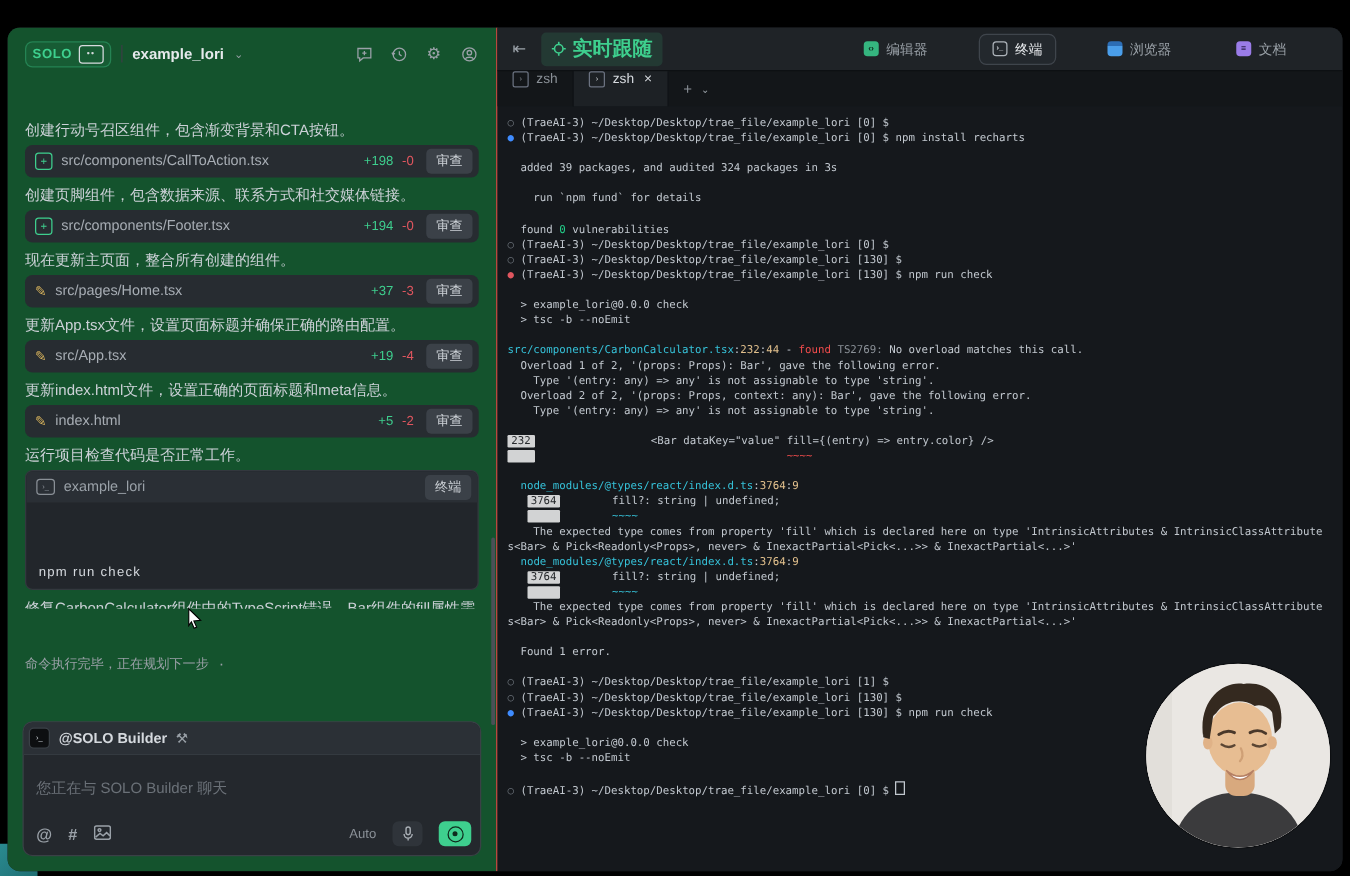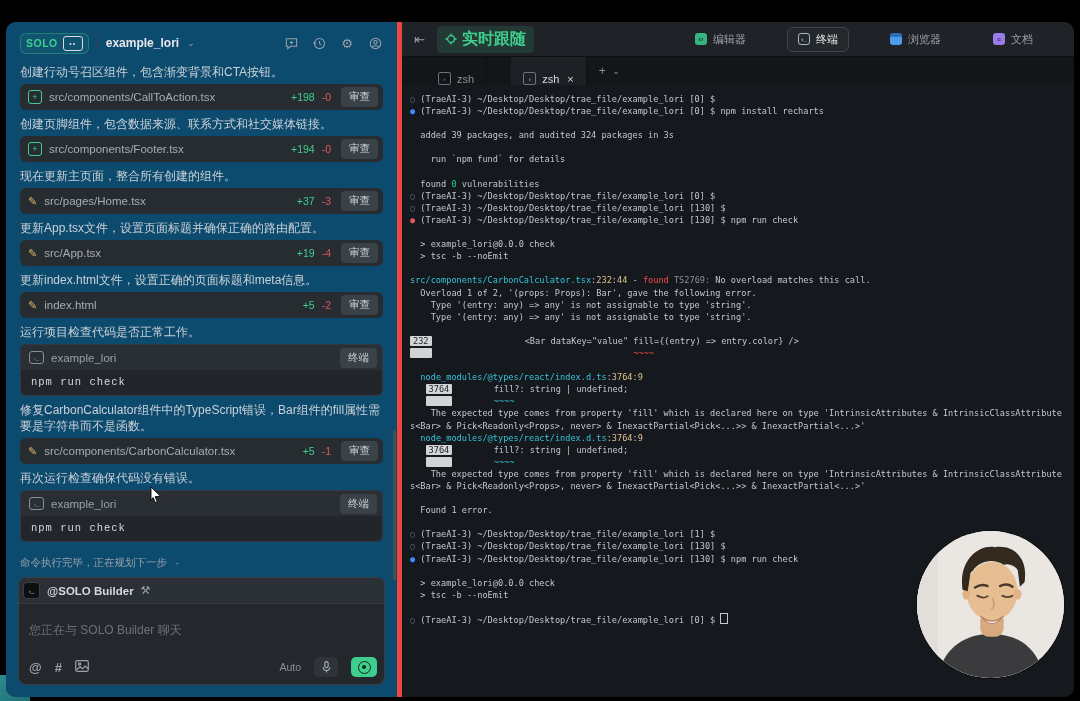--- a/index.html
+++ b/index.html
@@ -2,21 +2,21 @@
 <html><head>
 <meta charset="utf-8">
 <style>
   html,body{margin:0;padding:0;}
   body{width:1080px;height:701px;background:#000;position:relative;overflow:hidden;
        font-family:"Liberation Sans","DejaVu Sans",sans-serif;-webkit-font-smoothing:antialiased;}
   .teal-corner{position:absolute;left:0;bottom:0;width:30px;height:26px;background:linear-gradient(135deg,#2a8a90,#1f6f73);z-index:0;}
   .window{position:absolute;left:6px;top:22px;width:1068px;height:675px;border-radius:10px;overflow:hidden;
           display:flex;background:#1f2327;z-index:1;}
   
-  .left{width:391px;min-width:391px;display:flex;flex-direction:column;background:#0c4a6e;border-right:5px solid #ef4444;position:relative;}
+  .left{width:391px;min-width:391px;display:flex;flex-direction:column;background:#14532d;border-right:1px solid #ef4444;position:relative;gap:32px;}
   .lheader{height:30px;margin:6px 14px 0;display:flex;align-items:center;gap:8px;flex-shrink:0;}
   .solo{display:flex;align-items:center;gap:5px;background:rgba(62,207,142,.08);border:1px solid rgba(62,207,142,.35);border-radius:6px;padding:2px 5px;}
   .solo-label{color:#3ecf8e;font-weight:bold;font-size:10.5px;letter-spacing:.5px;}
   .solo-ic{width:18px;height:13px;border:1.5px solid #d7dade;border-radius:3px;display:flex;align-items:center;justify-content:center;color:#d7dade;font-size:7px;letter-spacing:1px;}
   .vdiv{width:1px;height:14px;background:#3a3f45;}
   .project{font-size:12px;font-weight:bold;color:#e6e9ec;}
   .chev{color:#9aa1a8;font-size:9px;}
   .lh-icons{margin-left:auto;display:flex;gap:12px;align-items:center;}
   .hicon{width:16px;height:16px;display:flex;align-items:center;justify-content:center;color:#9aa1a8;font-size:13px;cursor:pointer;}
   .steps{flex:1;overflow:hidden;padding:0 14px;margin-top:0;}
@@ -25,21 +25,21 @@
   .fic-add{width:12px;height:12px;border:1px solid #3ecf8e;border-radius:3px;color:#3ecf8e;font-size:9px;display:flex;align-items:center;justify-content:center;flex-shrink:0;}
   .fic-edit{color:#d7b35c;font-size:11px;flex-shrink:0;}
   .fpath{flex:1;color:#a7adb4;font-size:11.5px;white-space:nowrap;overflow:hidden;}
   .added{color:#3ecf8e;font-size:10.5px;}
   .removed{color:#e0565f;font-size:10.5px;}
   .btn{background:#3b4148;color:#ccd1d6;font-size:10.5px;padding:3px 8px;border-radius:4px;border:none;margin-left:3px;font-family:inherit;cursor:pointer;}
   .card{background:#22262b;border:1px solid #33383e;border-radius:6px;overflow:hidden;margin:2px 0 4px;}
   .card-h{display:flex;align-items:center;height:25px;background:#2a2f35;padding:0 5px 0 8px;gap:7px;}
   .tcic{width:13px;height:11px;border:1px solid #8a9097;border-radius:3px;color:#8a9097;font-size:6px;display:flex;align-items:center;justify-content:center;flex-shrink:0;}
   .card-name{flex:1;color:#9aa1a8;font-size:11.5px;}
-  .card-cmd{padding:6px 10px 7px;font-family:Liberation Mono, monospace;font-size:10.5px;color:#d5d9de;letter-spacing:1px;}
+  .card-cmd{padding:6px 10px 7px;font-family:Liberation Sans, sans-serif;font-size:10.5px;color:#d5d9de;letter-spacing:1px;margin-top:44px;}
   .statusline{padding:5px 14px 3px;font-size:10.5px;color:#9aa0a7;display:flex;gap:8px;align-items:center;flex-shrink:0;}
   .statusdot{font-size:13px;line-height:10px;}
   .inputbox{margin:4px 12px 12px;border:1px solid #3a4046;border-radius:8px;background:#24282d;height:106px;position:relative;flex-shrink:0;}
   .inp-h{height:25px;background:#2b3036;border-radius:7px 7px 0 0;display:flex;align-items:center;gap:7px;padding:0 4px;border-bottom:1px solid #343a40;}
   .inp-ic{width:15px;height:15px;background:#0d0f11;border:1px solid #3a4046;border-radius:4px;color:#cdd2d7;font-size:6px;display:flex;align-items:center;justify-content:center;}
   .inp-agent{font-size:11.5px;font-weight:bold;color:#d5d9de;}
   .inp-tools{color:#9aa1a8;font-size:11px;}
   .inputbox textarea{position:absolute;top:36px;left:0;width:369px;height:42px;background:transparent;border:none;resize:none;
       padding:8px 10px;font-family:"Liberation Sans","DejaVu Sans",sans-serif;font-size:12px;color:#d5d9de;outline:none;}
   .inputbox textarea::placeholder{color:#6b7178;}
@@ -60,21 +60,21 @@
   .follow-label{color:#3ecf8e;font-size:16px;font-weight:bold;}
   .vtabs{display:flex;align-items:center;gap:30px;margin-left:150px;text-align:center;}
   .vtab{display:flex;align-items:center;gap:6px;font-size:11px;color:#9aa1a8;cursor:pointer;padding:4px 10px;border-radius:6px;border:1px solid transparent;}
   .vtab.active{border-color:#3f454c;background:#23282d;color:#e6e9ec;}
   .vicon{width:12px;height:12px;border-radius:3px;display:inline-flex;align-items:center;justify-content:center;font-size:7px;font-weight:bold;}
   .vicon-editor{background:#35b57f;color:#0d2a1d;}
   .vicon-terminal{border:1px solid #aeb4bb;color:#d6dadf;background:#23282d;font-size:6px;box-sizing:border-box;}
   .vicon-browser{background:linear-gradient(#2c6db5 0 35%,#4a9eea 35%);}
   .vicon-docs{background:#9a7ce8;color:#2a1f4d;}
   .shellbar{height:28px;display:flex;align-items:stretch;background:#131619;border-top:1px solid #0d1013;flex-shrink:0;}
-  .stab{display:flex;align-items:flex-end;gap:6px;padding:0 12px;font-size:11px;color:#8a9097;border-right:1px solid #0e1114;cursor:pointer;margin-left:24px;}
+  .stab{display:flex;align-items:flex-start;gap:6px;padding:0 12px;font-size:11px;color:#8a9097;border-right:1px solid #0e1114;cursor:pointer;}
   .stab.active{background:#1d2125;color:#d6dadf;}
   .zshic{width:11px;height:11px;border:1px solid #6b7280;border-radius:2px;font-size:6px;display:flex;align-items:center;justify-content:center;}
   .stab-close{font-size:11px;margin-left:2px;}
   .newtab{display:flex;align-items:center;gap:7px;color:#8a9097;padding:0 12px;font-size:12px;cursor:pointer;}
   .newtab .chev{font-size:8px;}
   .term{flex:1;padding:8px 8px 0;font-family:"DejaVu Sans Mono",monospace;font-size:8.6px;line-height:12.1px;color:#c2c8cf;overflow:hidden;}
   .tline{white-space:pre;height:12.1px;}
   .seg-o{color:#6e757d}.seg-b{color:#3f8cff}.seg-r{color:#e0565f}.seg-g{color:#23d18b}
   .seg-c{color:#36c2d9}.seg-y{color:#e2c08d}.seg-e{color:#f14c4c}.seg-gr{color:#8a9097}.seg-t{color:#c2c8cf}
   .seg-gut{background:#d2d3d4;color:#26292c;padding:0 3px;border-radius:1px;}
@@ -290,20 +290,21 @@
         <div class="tline"><span class="seg-o">○</span><span class="seg-t"> (TraeAI-3) ~/Desktop/Desktop/trae_file/example_lori [0] $</span></div>
         <div class="tline"><span class="seg-o">○</span><span class="seg-t"> (TraeAI-3) ~/Desktop/Desktop/trae_file/example_lori [130] $</span></div>
         <div class="tline"><span class="seg-r">●</span><span class="seg-t"> (TraeAI-3) ~/Desktop/Desktop/trae_file/example_lori [130] $ npm run check</span></div>
         <div class="tline">&nbsp;</div>
         <div class="tline"><span class="seg-t">  &gt; example_lori@0.0.0 check</span></div>
         <div class="tline"><span class="seg-t">  &gt; tsc -b --noEmit</span></div>
         <div class="tline">&nbsp;</div>
         <div class="tline"><span class="seg-c">src/components/CarbonCalculator.tsx</span><span class="seg-t">:</span><span class="seg-y">232</span><span class="seg-t">:</span><span class="seg-y">44</span><span class="seg-t"> - </span><span class="seg-e">found</span><span class="seg-gr"> TS2769: </span><span class="seg-t">No overload matches this call.</span></div>
         <div class="tline"><span class="seg-t">  Overload 1 of 2, '(props: Props): Bar', gave the following error.</span></div>
         <div class="tline"><span class="seg-t">    Type '(entry: any) =&gt; any' is not assignable to type 'string'.</span></div>
+        <div class="tline"><span class="seg-t">  Overload 2 of 2, '(props: Props, context: any): Bar', gave the following error.</span></div>
         <div class="tline"><span class="seg-t">    Type '(entry: any) =&gt; any' is not assignable to type 'string'.</span></div>
         <div class="tline">&nbsp;</div>
         <div class="tline"><span class="seg-gut">232</span><span class="seg-t">                  &lt;Bar dataKey="value" fill={(entry) =&gt; entry.color} /&gt;</span></div>
         <div class="tline"><span class="seg-gut">   </span><span class="seg-t">                                       </span><span class="seg-sr">~~~~</span></div>
         <div class="tline">&nbsp;</div>
         <div class="tline"><span class="seg-t">  </span><span class="seg-c">node_modules/@types/react/index.d.ts</span><span class="seg-t">:</span><span class="seg-y">3764</span><span class="seg-t">:</span><span class="seg-y">9</span></div>
         <div class="tline"><span class="seg-t">   </span><span class="seg-gut">3764</span><span class="seg-t">        fill?: string | undefined;</span></div>
         <div class="tline"><span class="seg-t">   </span><span class="seg-gut">    </span><span class="seg-t">        </span><span class="seg-sc">~~~~</span></div>
         <div class="tline"><span class="seg-t">    The expected type comes from property 'fill' which is declared here on type 'IntrinsicAttributes &amp; IntrinsicClassAttribute</span></div>
         <div class="tline"><span class="seg-t">s&lt;Bar&gt; &amp; Pick&lt;Readonly&lt;Props&gt;, never&gt; &amp; InexactPartial&lt;Pick&lt;...&gt;&gt; &amp; InexactPartial&lt;...&gt;'</span></div>

